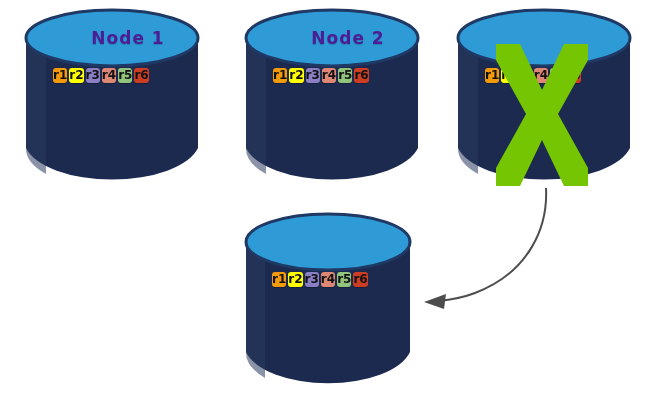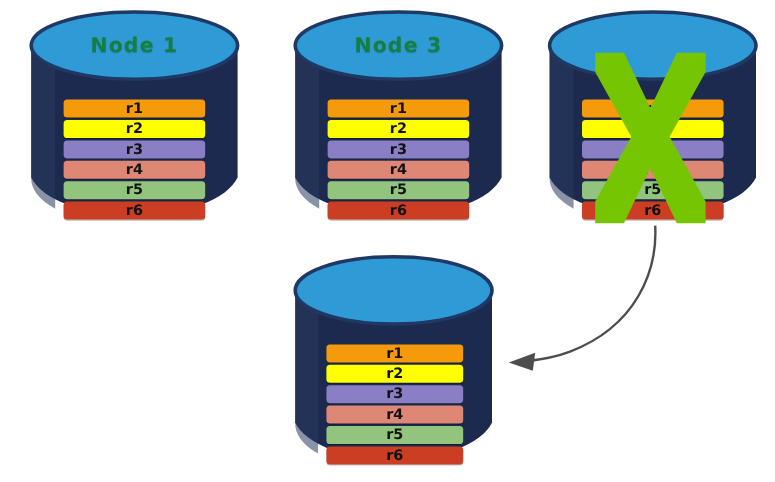--- a/index.html
+++ b/index.html
@@ -19,37 +19,36 @@
     position: absolute;
   }
   .node-svg {
     position: absolute;
     left: 0;
     top: 0;
     overflow: visible;
   }
   .node-title {
     position: absolute;
-    left: 0;
+    left: 16px;
     width: 100%;
     text-align: center;
-    color: #15803d;
+    color: #4c1d95;
     font-weight: bold;
     font-size: 17px;
     letter-spacing: 1px;
     font-family: "DejaVu Sans", "Liberation Sans", sans-serif;
     pointer-events: none;
     text-shadow: 0 1px 1px rgba(0,0,0,0.18);
   }
   .records {
     position: absolute;
     display: flex;
-    flex-direction: column;
+    flex-direction: row;
     gap: 2px;
-    margin-top: 15px;
   }
   .record {
     height: 15px;
     border-radius: 3px;
     color: #111111;
     font-size: 12px;
     font-weight: bold;
     line-height: 15px;
     text-align: center;
     font-family: "DejaVu Sans", "Liberation Sans", sans-serif;
@@ -87,21 +86,21 @@
       <div class="record" style="background:#CC3E24;">r6</div>
     </div>
   </div>
 
   <div class="node" style="left:244px; top:8px; width:176px; height:178px;">
     <svg class="node-svg" width="176" height="178" viewBox="0 0 176 178">
       <path d="M2,30 L2,140 A88,40 0 0,0 174,140 L174,30 Z" fill="#1B2A4E"></path>
       <path d="M2,30 L2,140 A88,40 0 0,0 22,166 L22,34 Z" fill="#2A3A5E" opacity="0.55"></path>
       <ellipse cx="88" cy="30" rx="86" ry="28" fill="#2E9BD6" stroke="#1F3864" stroke-width="3"></ellipse>
     </svg>
-    <div class="node-title" style="top:20px;">Node  3</div>
+    <div class="node-title" style="top:20px;">Node  2</div>
     <div class="records" style="left:29px; top:60px; width:118px;">
       <div class="record" style="background:#F59B0B;">r1</div>
       <div class="record" style="background:#FFFF00;">r2</div>
       <div class="record" style="background:#8A7FC4;">r3</div>
       <div class="record" style="background:#DE8774;">r4</div>
       <div class="record" style="background:#92C47D;">r5</div>
       <div class="record" style="background:#CC3E24;">r6</div>
     </div>
   </div>
 

